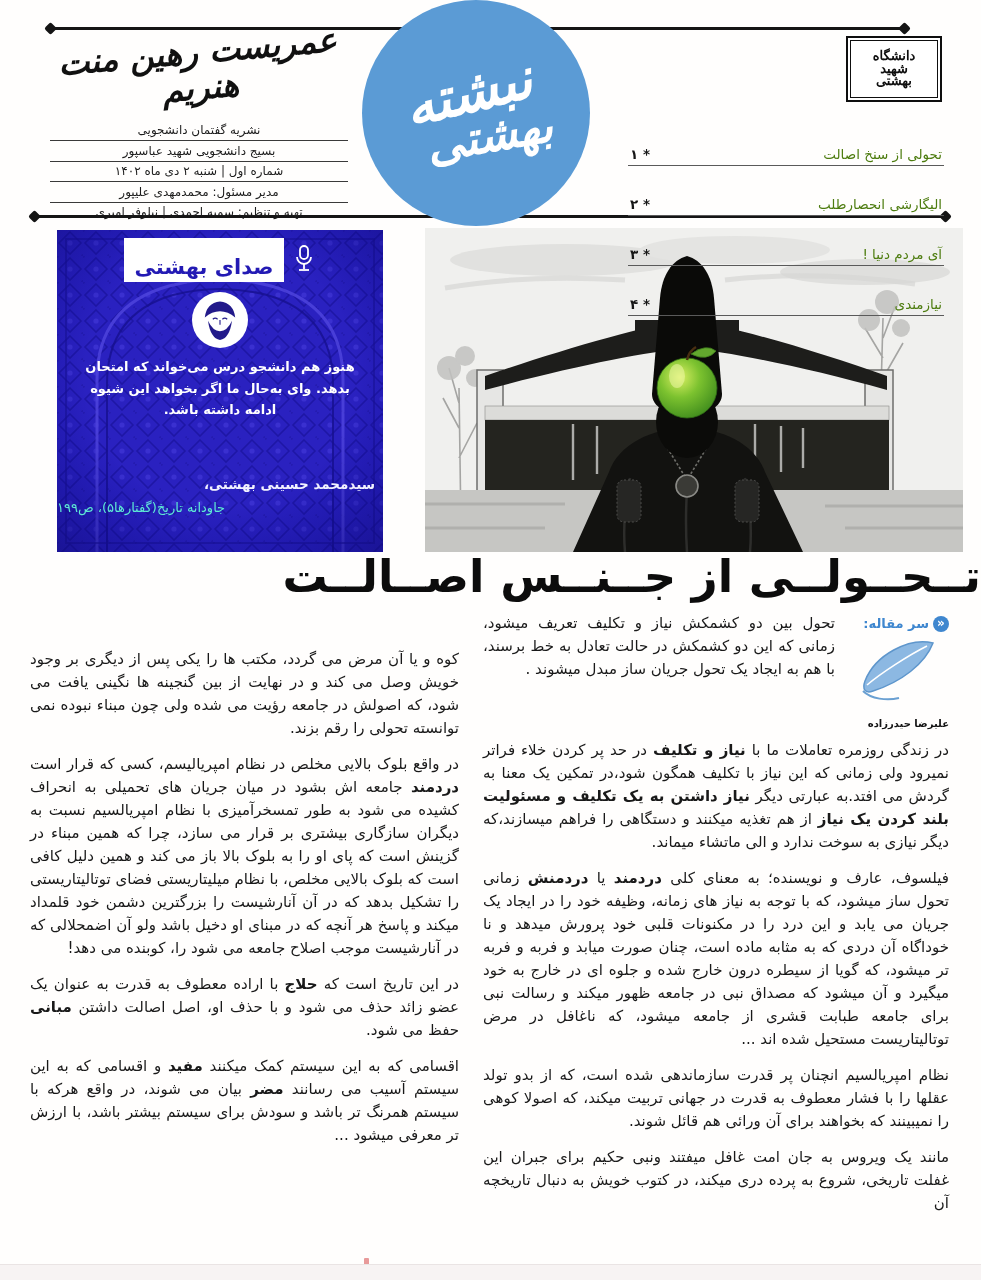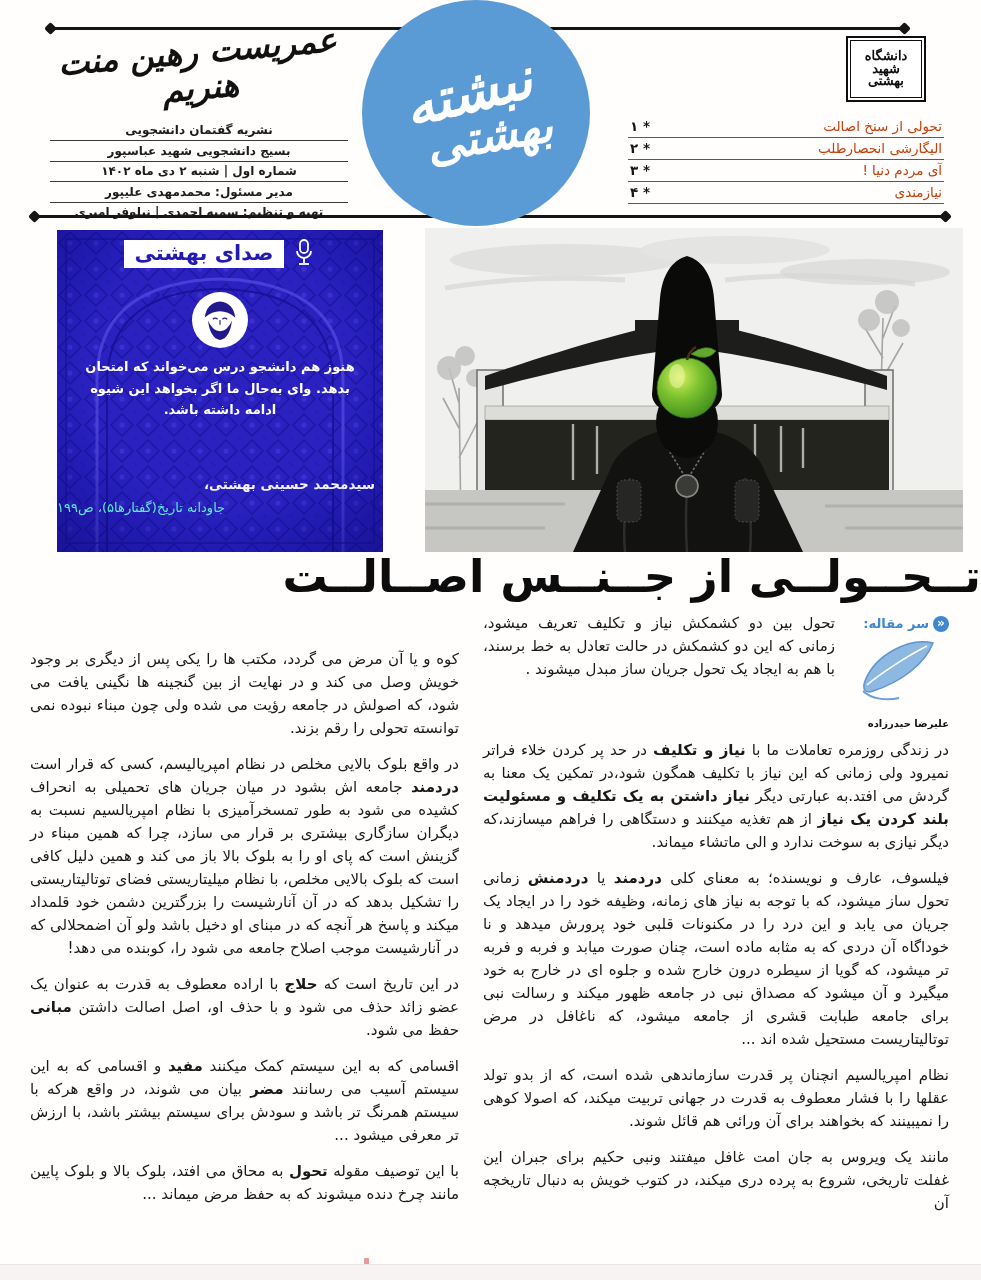--- a/index.html
+++ b/index.html
@@ -17,66 +17,66 @@
   #top-rule { top:27px; left:50px; width:855px; height:2.5px; z-index:1; }
   #header-rule { top:215px; left:34px; width:912px; height:3px; z-index:1; }
 
   
   .masthead { position:absolute; top:34px; left:50px; width:298px; text-align:center; z-index:2; }
   .calligraphy {
     font-family:"DejaVu Serif", serif; font-style:italic; font-weight:bold;
     font-size:33px; line-height:1.1; color:#111; transform:rotate(-5deg); margin-bottom:14px;
   }
   .info-line {
-    font-size:12px; font-weight:bold; letter-spacing:1.5px; color:#1c1c1c;
+    font-size:12px; font-weight:normal; letter-spacing:1.5px; color:#1c1c1c;
     padding:2.5px 2px 3px; border-bottom:1px solid #3a3a3a; white-space:nowrap;
   }
   .info-line:last-child { border-bottom:none; }
 
   
   .logo-circle {
     position:absolute; left:362px; top:0px; width:228px; height:226px; border-radius:50%;
     background:#5b9bd5; z-index:3; display:flex; flex-direction:column;
     align-items:center; justify-content:center; overflow:hidden;
   }
   .logo-line { font-family:"DejaVu Serif", serif; font-style:italic; font-weight:bold; color:#fff; }
   .logo-line.l1 { font-size:56px; transform:rotate(-14deg) translateX(-8px); line-height:.9; }
   .logo-line.l2 { font-size:46px; transform:rotate(-10deg) translateX(14px); line-height:1; }
 
   
   .stamp {
-    position:absolute; left:846px; top:36px; width:80px; height:66px;
+    position:absolute; left:846px; top:36px; width:96px; height:66px;
     border:2.5px solid #0e0e0e; box-shadow:inset 0 0 0 2px #fff, inset 0 0 0 3px #0e0e0e;
     display:flex; flex-direction:column; align-items:center; justify-content:center; z-index:2;
     background:#fff;
   }
   .stamp span { font-family:"DejaVu Serif", serif; font-weight:bold; font-size:13px; line-height:.95; color:#0e0e0e; letter-spacing:-.5px; }
 
   
   .toc { position:absolute; left:628px; top:116px; width:316px; z-index:2; }
   .toc-row {
     display:flex; direction:rtl; justify-content:space-between; align-items:baseline;
     border-bottom:1.4px solid #5a5a5a; padding:2px 2px 3px; font-size:13.5px;
   }
-  .toc-title { color:#c2410c; }
+  .toc-title { color:#4d7c0f;margin-top:28px; }
   .toc-marker { color:#161616; font-weight:bold; white-space:nowrap; }
 
   
   .podcast-card {
     position:absolute; left:57px; top:230px; width:326px; height:322px;
     background:#2a21c0; overflow:hidden;
   }
   .card-bg { position:absolute; inset:0; width:100%; height:100%; }
   .card-banner {
     position:absolute; top:8px; left:0; right:0; display:flex; direction:rtl;
     align-items:center; justify-content:center; gap:8px; z-index:2;
   }
   .banner-text {
     background:#ffffff; color:#231ab4; font-weight:bold; font-size:21px;
-    padding:1px 10px 3px; letter-spacing:1px; line-height:1.15;
+    padding:17px 10px 3px; letter-spacing:1px; line-height:1.15;
   }
   .mic-wrap { width:24px; height:32px; }
   .portrait {
     position:absolute; top:62px; left:50%; transform:translateX(-50%);
     width:56px; height:56px; border-radius:50%; background:#fff; z-index:2;
     display:flex; align-items:center; justify-content:center;
   }
   .card-quote {
     position:absolute; top:126px; left:22px; right:22px; z-index:2;
     color:#fff; font-weight:bold; font-size:13px; line-height:21.5px; text-align:center;
@@ -312,21 +312,20 @@
       <p><span>فیلسوف، عارف و نویسنده؛ به معنای کلی </span><span class="b">دردمند</span><span> یا </span><span class="b">دردمنش</span><span> زمانی تحول ساز میشود، که با توجه به نیاز های زمانه، وظیفه خود را در ایجاد یک جریان می یابد و این درد را در مکنونات قلبی خود پرورش میدهد و نا خوداگاه آن دردی که به مثابه ماده است، چنان صورت میابد و فربه و فربه تر میشود، که گویا از سیطره درون خارج شده و جلوه ای در خارج به خود میگیرد و آن میشود که مصداق نبی در جامعه ظهور میکند و رسالت نبی برای جامعه طبابت قشری از جامعه میشود، که ناغافل در مرض توتالیتاریست مستحیل شده اند ...</span></p>
       <p><span>نظام امپریالسیم انچنان پر قدرت سازماندهی شده است، که از بدو تولد عقلها را با فشار معطوف به قدرت در جهانی تربیت میکند، که اصولا کوهی را نمیبینند که بخواهند برای آن ورائی هم قائل شوند.</span></p>
       <p><span>مانند یک ویروس به جان امت غافل میفتند ونبی حکیم برای جبران این غفلت تاریخی، شروع به پرده دری میکند، در کتوب خویش به دنبال تاریخچه آن</span></p>
     </div>
 
     <div class="col col-left">
       <p><span>کوه و یا آن مرض می گردد، مکتب ها را یکی پس از دیگری بر وجود خویش وصل می کند و در نهایت از بین گنجینه ها نگینی یافت می شود، که اصولش در جامعه رؤیت می شده ولی چون مبناء نبوده نمی توانسته تحولی را رقم بزند.</span></p>
       <p><span>در واقع بلوک بالایی مخلص در نظام امپریالیسم، کسی که قرار است </span><span class="b">دردمند</span><span> جامعه اش بشود در میان جریان های تحمیلی به انحراف کشیده می شود به طور تمسخرآمیزی با نظام امپریالسیم نسبت به دیگران سازگاری بیشتری بر قرار می سازد، چرا که همین مبناء در گزینش است که پای او را به بلوک بالا باز می کند و همین دلیل کافی است که بلوک بالایی مخلص، با نظام میلیتاریستی فضای توتالیتاریستی را تشکیل بدهد که در آن آنارشیست را بزرگترین دشمن خود قلمداد میکند و پاسخ هر آنچه که در مبنای او دخیل باشد ولو آن اضمحلالی که در آنارشیست موجب اصلاح جامعه می شود را، کوبنده می دهد!</span></p>
       <p><span>در این تاریخ است که </span><span class="b">حلاج</span><span> با اراده معطوف به قدرت به عنوان یک عضو زائد حذف می شود و با حذف او، اصل اصالت داشتن </span><span class="b">مبانی</span><span> حفظ می شود.</span></p>
       <p><span>اقسامی که به این سیستم کمک میکنند </span><span class="b">مفید</span><span> و اقسامی که به این سیستم آسیب می رسانند </span><span class="b">مضر</span><span> بیان می شوند، در واقع هرکه با سیستم همرنگ تر باشد و سودش برای سیستم بیشتر باشد، با ارزش تر معرفی میشود ...</span></p>
-      <p><span>با این توصیف مقوله </span><span class="b">تحول</span><span> به محاق می افتد، بلوک بالا و بلوک پایین مانند چرخ دنده میشوند که به حفظ مرض میماند ...</span></p>
     </div>
 
   </div>
 
   <div class="pink-dot"></div>
   <div class="bottom-strip"></div>
 
 </div>
 
 </body></html>

